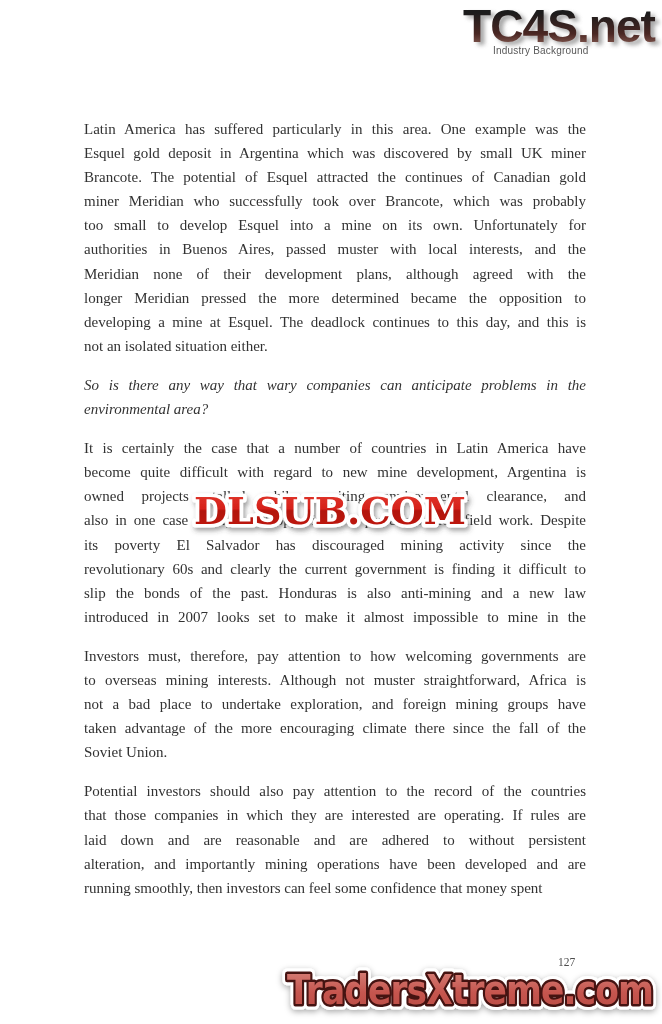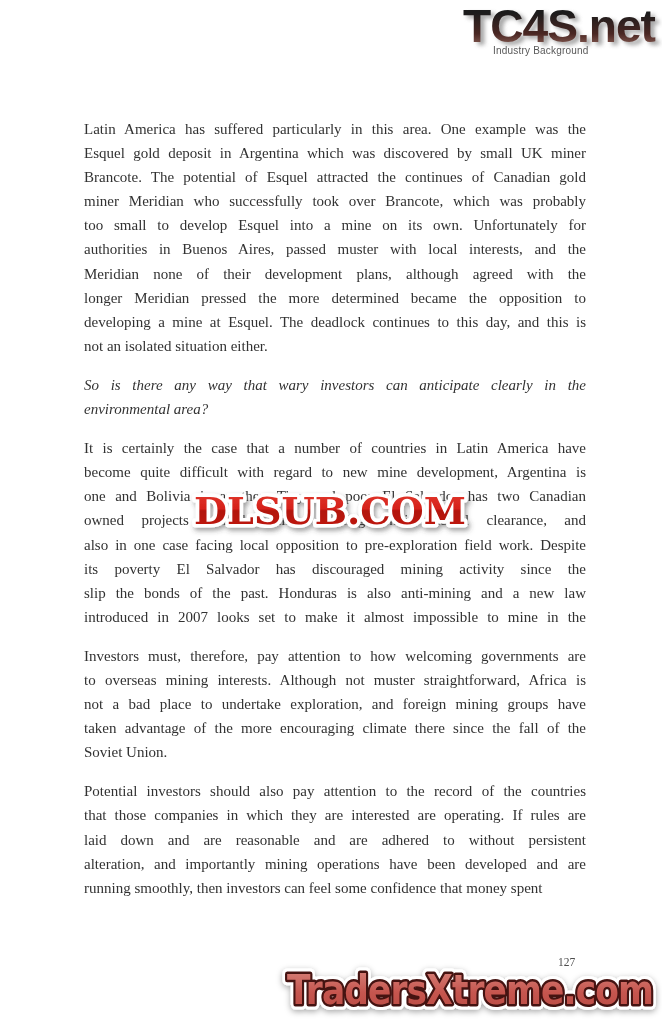--- a/index.html
+++ b/index.html
@@ -95,30 +95,30 @@
         <div class="tline">Brancote. The potential of Esquel attracted the continues of Canadian gold</div>
         <div class="tline">miner Meridian who successfully took over Brancote, which was probably</div>
         <div class="tline">too small to develop Esquel into a mine on its own. Unfortunately for</div>
         <div class="tline">authorities in Buenos Aires, passed muster with local interests, and the</div>
         <div class="tline">Meridian none of their development plans, although agreed with the</div>
         <div class="tline">longer Meridian pressed the more determined became the opposition to</div>
         <div class="tline">developing a mine at Esquel. The deadlock continues to this day, and this is</div>
         <div class="tline lastline">not an isolated situation either.</div>
       </div>
       <div class="para italic">
-        <div class="tline">So is there any way that wary investors can anticipate clearly in the</div>
+        <div class="tline">So is there any way that wary companies can anticipate problems in the</div>
         <div class="tline lastline">environmental area?</div>
       </div>
       <div class="para">
         <div class="tline">It is certainly the case that a number of countries in Latin America have</div>
         <div class="tline">become quite difficult with regard to new mine development, Argentina is</div>
-        <div class="tline">one and Bolivia is another. Tiny and poor El Salvador has two Canadian</div>
         <div class="tline">owned projects stalled while awaiting environmental clearance, and</div>
         <div class="tline">also in one case facing local opposition to pre-exploration field work. Despite</div>
         <div class="tline">its poverty El Salvador has discouraged mining activity since the</div>
+        <div class="tline">revolutionary 60s and clearly the current government is finding it difficult to</div>
         <div class="tline">slip the bonds of the past. Honduras is also anti-mining and a new law</div>
         <div class="tline">introduced in 2007 looks set to make it almost impossible to mine in the</div>
       </div>
       <div class="para">
         <div class="tline">Investors must, therefore, pay attention to how welcoming governments are</div>
         <div class="tline">to overseas mining interests. Although not muster straightforward, Africa is</div>
         <div class="tline">not a bad place to undertake exploration, and foreign mining groups have</div>
         <div class="tline">taken advantage of the more encouraging climate there since the fall of the</div>
         <div class="tline lastline">Soviet Union.</div>
       </div>

